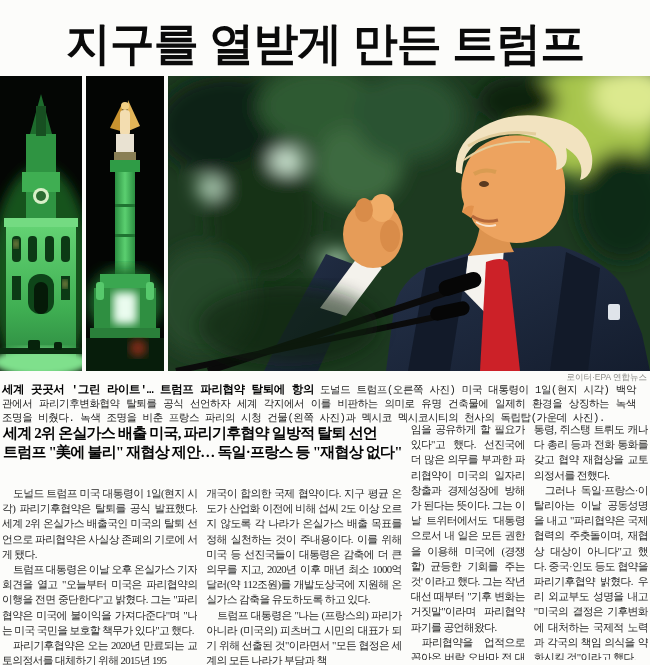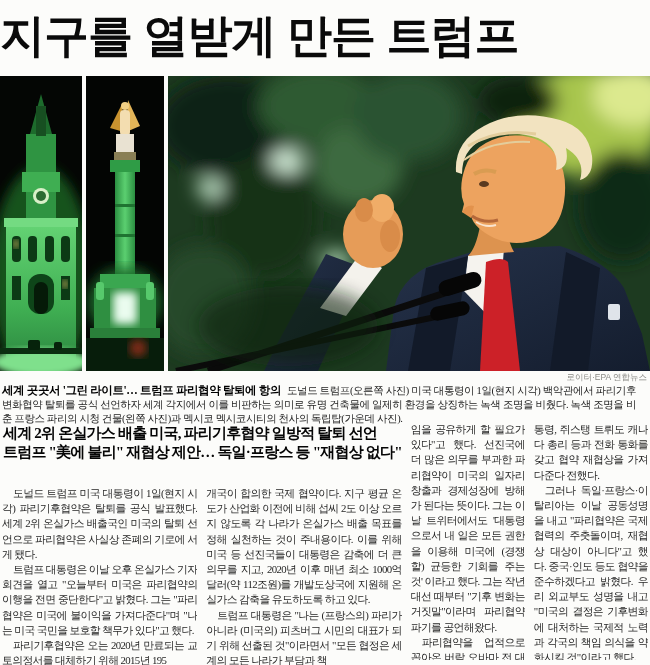--- a/index.html
+++ b/index.html
@@ -4,41 +4,41 @@
 <style>
   * { margin:0; padding:0; box-sizing:border-box; }
   html,body { background:#e9e9e9; }
   .page {
     width:650px; height:665px; margin:0 auto; background:#fcfcfa;
     font-family:"Liberation Serif","DejaVu Serif",serif;
     color:#1a1a1a; overflow:hidden; position:relative;
   }
   
   .headline {
-    text-align:left; padding-top:4px; height:76px;
+    text-align:center; padding-top:12px; height:76px;
     font-family:"Liberation Sans","DejaVu Sans",sans-serif;
     font-weight:900; font-size:45px; letter-spacing:-1px; color:#0a0a0a;
     line-height:64px; white-space:nowrap;
   }
   
   .photo-strip { display:flex; gap:4px; height:295px; }
   .photo { height:100%; overflow:hidden; background:#000; }
   .photo svg { display:block; width:100%; height:100%; }
   .photo-1 { width:82px; }
   .photo-2 { width:78px; }
   .photo-3 { flex:1; }
   .photo-credit {
     text-align:right; font-size:8.5px; color:#8a8a86; padding:1px 3px 0 16px;
     font-family:"Liberation Sans","DejaVu Sans",sans-serif; height:11px; line-height:10px;
   }
   
   .caption {
     padding:1px 14px 0 2px; font-size:10.5px; line-height:14px;
     text-align:justify; color:#222; letter-spacing:-0.4px; height:32px;
-    font-family:Liberation Serif, serif;
+    font-family:Liberation Mono, monospace;
   }
   .caption .lead { font-weight:bold; font-size:11.5px; color:#000; margin-right:6px; }
   
   .article { display:flex; padding:8px 2px 0 2px; gap:9px; height:246px; }
   .half { display:flex; gap:9px; flex:1; }
   .left-wrap { flex:1; display:flex; flex-direction:column; }
   .subheadline {
     font-family:"Liberation Serif","DejaVu Serif",serif; font-weight:bold;
     font-size:15px; line-height:19px; letter-spacing:-0.8px; color:#050505;
     margin:2px 0 24px 1px; white-space:nowrap;
@@ -245,19 +245,19 @@
             <p class="para indent">트럼프 대통령은 "나는 (프랑스의) 파리가 아니라 (미국의) 피츠버그 시민의 대표가 되기 위해 선출된 것"이라면서 "모든 협정은 세계의 모든 나라가 부담과 책</p>
           </div>
       </div>
     </div>
     <div class="half">
       <div class="col">
           <p class="para">임을 공유하게 할 필요가 있다"고 했다. 선진국에 더 많은 의무를 부과한 파리협약이 미국의 일자리 창출과 경제성장에 방해가 된다는 뜻이다. 그는 이날 트위터에서도 '대통령으로서 내 일은 모든 권한을 이용해 미국에 (경쟁할) 균등한 기회를 주는 것' 이라고 했다. 그는 작년 대선 때부터 "기후 변화는 거짓말"이라며 파리협약 파기를 공언해왔다.</p>
           <p class="para indent">파리협약을 업적으로 꼽아온 버락 오바마 전 대통령은 성명을 내고 "이번 결정으로 미국은 미래를 거부한 극소수 국가에 합류했다"고 했다. 파리협약에 가입하지 않은 나라는 시리아와 니카라과 등 두 나라뿐이다.</p>
         </div>
       <div class="col">
-          <p class="para">통령, 쥐스탱 트뤼도 캐나다 총리 등과 전화 통화를 갖고 협약 재협상을 가져다준다 전했다.</p>
-          <p class="para indent">그러나 독일·프랑스·이탈리아는 이날 공동성명을 내고 "파리협약은 국제 협력의 주춧돌이며, 재협상 대상이 아니다"고 했다. 중국·인도 등도 협약을 준수하겠다고 밝혔다. 우리 외교부도 성명을 내고 "미국의 결정은 기후변화에 대처하는 국제적 노력과 각국의 책임 의식을 약화시킬 것"이라고 했다.</p>
+          <p class="para">통령, 쥐스탱 트뤼도 캐나다 총리 등과 전화 통화를 갖고 협약 재협상을 교토의정서를 전했다.</p>
+          <p class="para indent">그러나 독일·프랑스·이탈리아는 이날 공동성명을 내고 "파리협약은 국제 협력의 주춧돌이며, 재협상 대상이 아니다"고 했다. 중국·인도 등도 협약을 파리기후협약 밝혔다. 우리 외교부도 성명을 내고 "미국의 결정은 기후변화에 대처하는 국제적 노력과 각국의 책임 의식을 약화시킬 것"이라고 했다.</p>
         </div>
     </div>
   </div>
 
 </div>
 
 </body></html>

